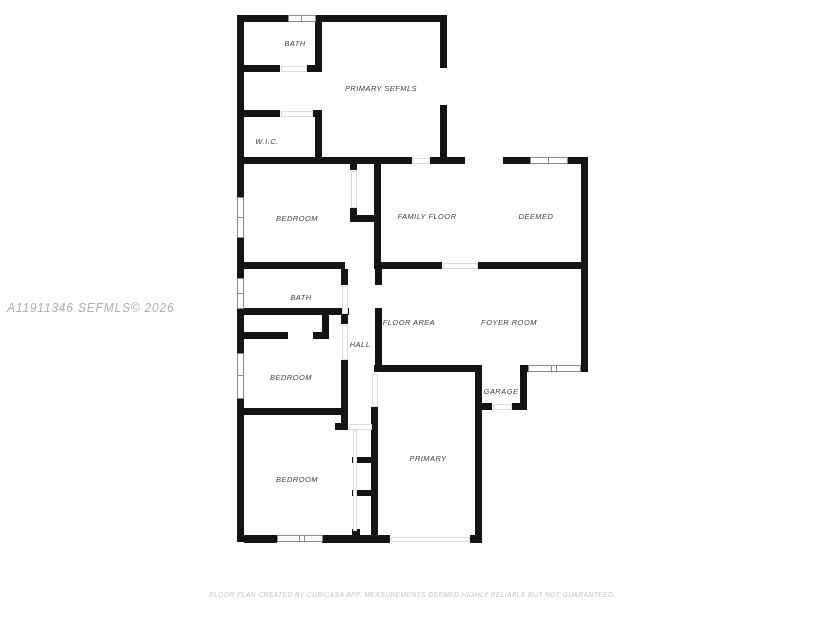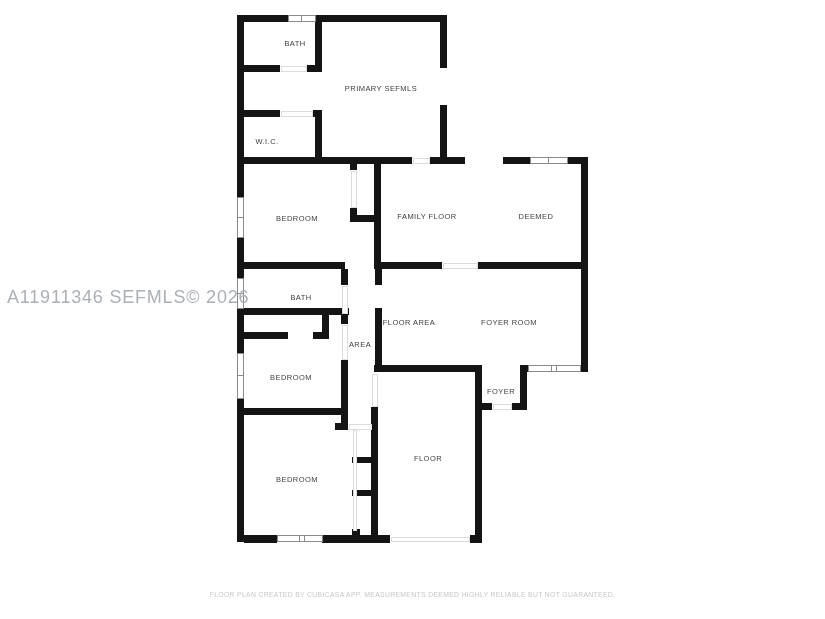--- a/index.html
+++ b/index.html
@@ -11,35 +11,36 @@
     --opening:#dcdcdc;
     --window-stroke:#8a8a8a;
   }
   html,body{margin:0;padding:0;background:var(--bg);}
   .stage{
     position:relative;
     width:825px;height:619px;
     background:var(--bg);
     overflow:hidden;
     font-family:"Liberation Sans", sans-serif;
+    font-style:italic;
   }
   .stage svg{position:absolute;left:0;top:0;}
   .room-label{
     position:absolute;
     transform:translate(-50%,-50%);
     font-size:7.5px;
     letter-spacing:.45px;
     color:var(--label);
     white-space:nowrap;
     font-weight:400;
   }
   .watermark{
     position:absolute;
-    left:7px;top:287px;
-    font-size:18px;
+    left:7px;top:301px;
+    font-size:12px;
     letter-spacing:.8px;
     color:var(--watermark);
   }
   .footer-note{
     position:absolute;
     left:0;right:0;top:591px;
     text-align:center;
     font-size:6.8px;
     letter-spacing:.35px;
     color:var(--footer);
@@ -176,22 +177,22 @@
 
   <span class="room-label" style="left:295px;top:43px">BATH</span>
   <span class="room-label" style="left:381px;top:88px">PRIMARY SEFMLS</span>
   <span class="room-label" style="left:267px;top:141px">W.I.C.</span>
   <span class="room-label" style="left:297px;top:218px">BEDROOM</span>
   <span class="room-label" style="left:427px;top:216px">FAMILY FLOOR</span>
   <span class="room-label" style="left:536px;top:216px">DEEMED</span>
   <span class="room-label" style="left:301px;top:297px">BATH</span>
   <span class="room-label" style="left:409px;top:322px">FLOOR AREA</span>
   <span class="room-label" style="left:509px;top:322px">FOYER ROOM</span>
-  <span class="room-label" style="left:360px;top:344px">AREA</span>
+  <span class="room-label" style="left:360px;top:344px">HALL</span>
   <span class="room-label" style="left:291px;top:377px">BEDROOM</span>
-  <span class="room-label" style="left:501px;top:391px">FOYER</span>
+  <span class="room-label" style="left:501px;top:391px">GARAGE</span>
   <span class="room-label" style="left:297px;top:479px">BEDROOM</span>
-  <span class="room-label" style="left:428px;top:458px">FLOOR</span>
+  <span class="room-label" style="left:428px;top:458px">PRIMARY</span>
 
   <div class="watermark">A11911346  SEFMLS© 2026</div>
   <div class="footer-note">FLOOR PLAN CREATED BY CUBICASA APP. MEASUREMENTS DEEMED HIGHLY RELIABLE BUT NOT GUARANTEED.</div>
 
 </div>
 
 </body></html>

